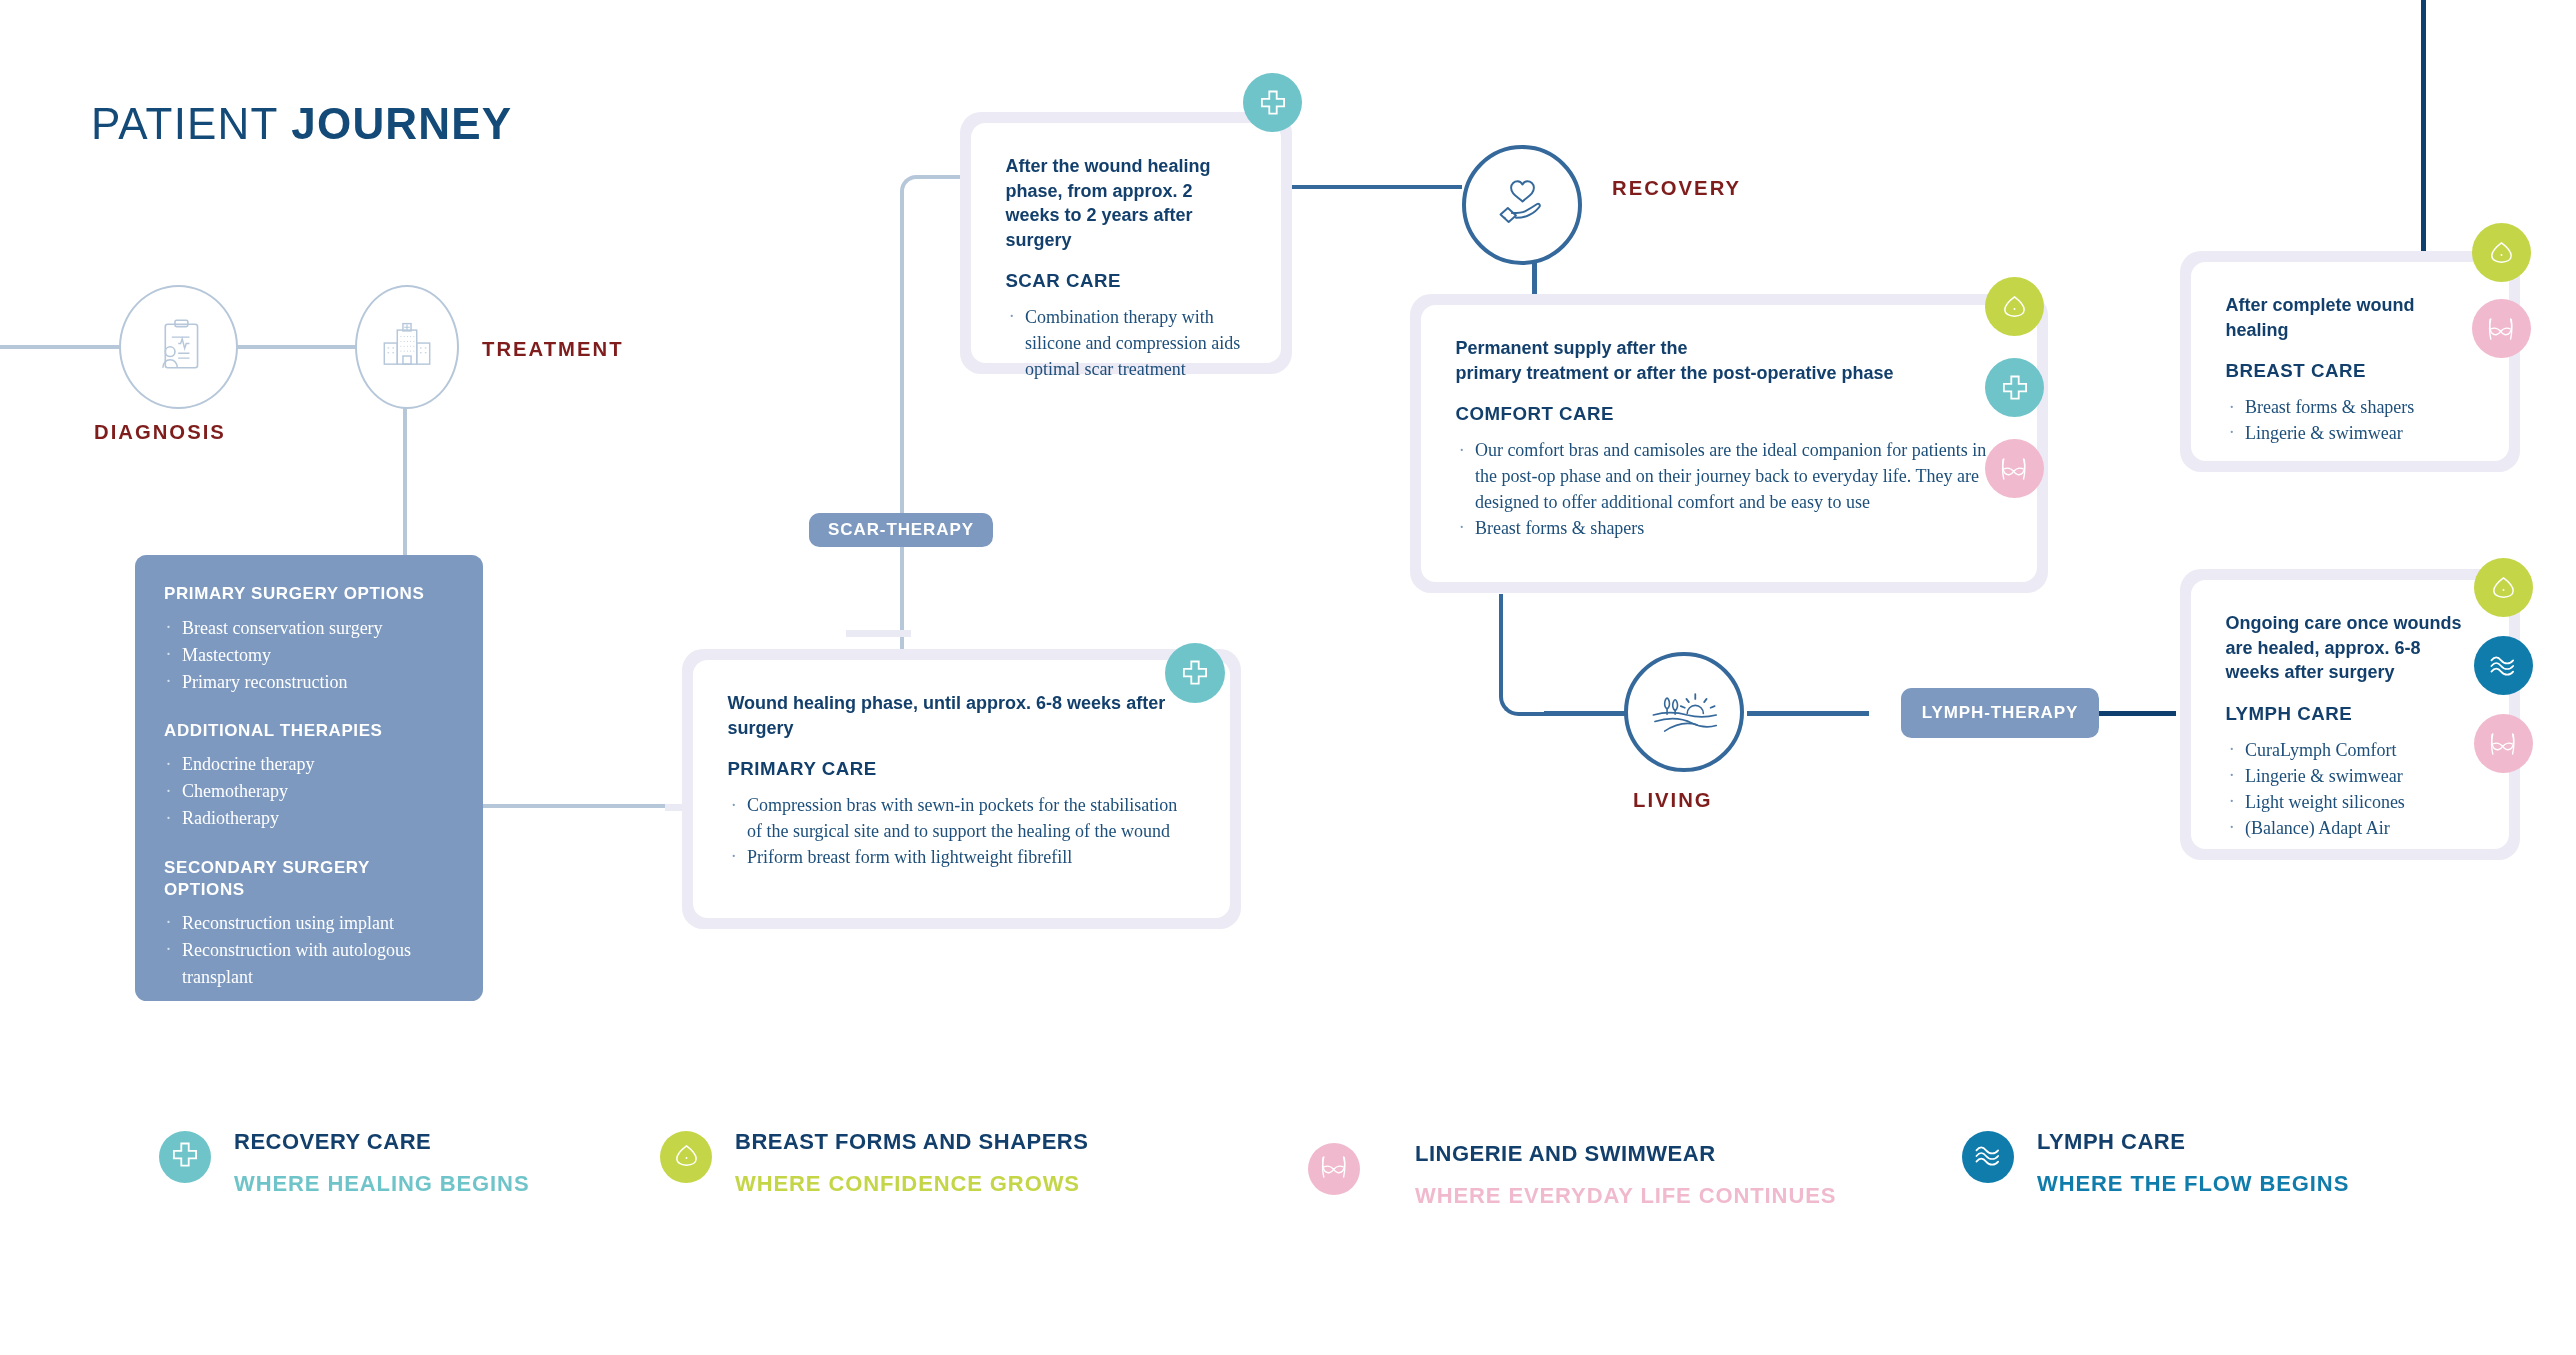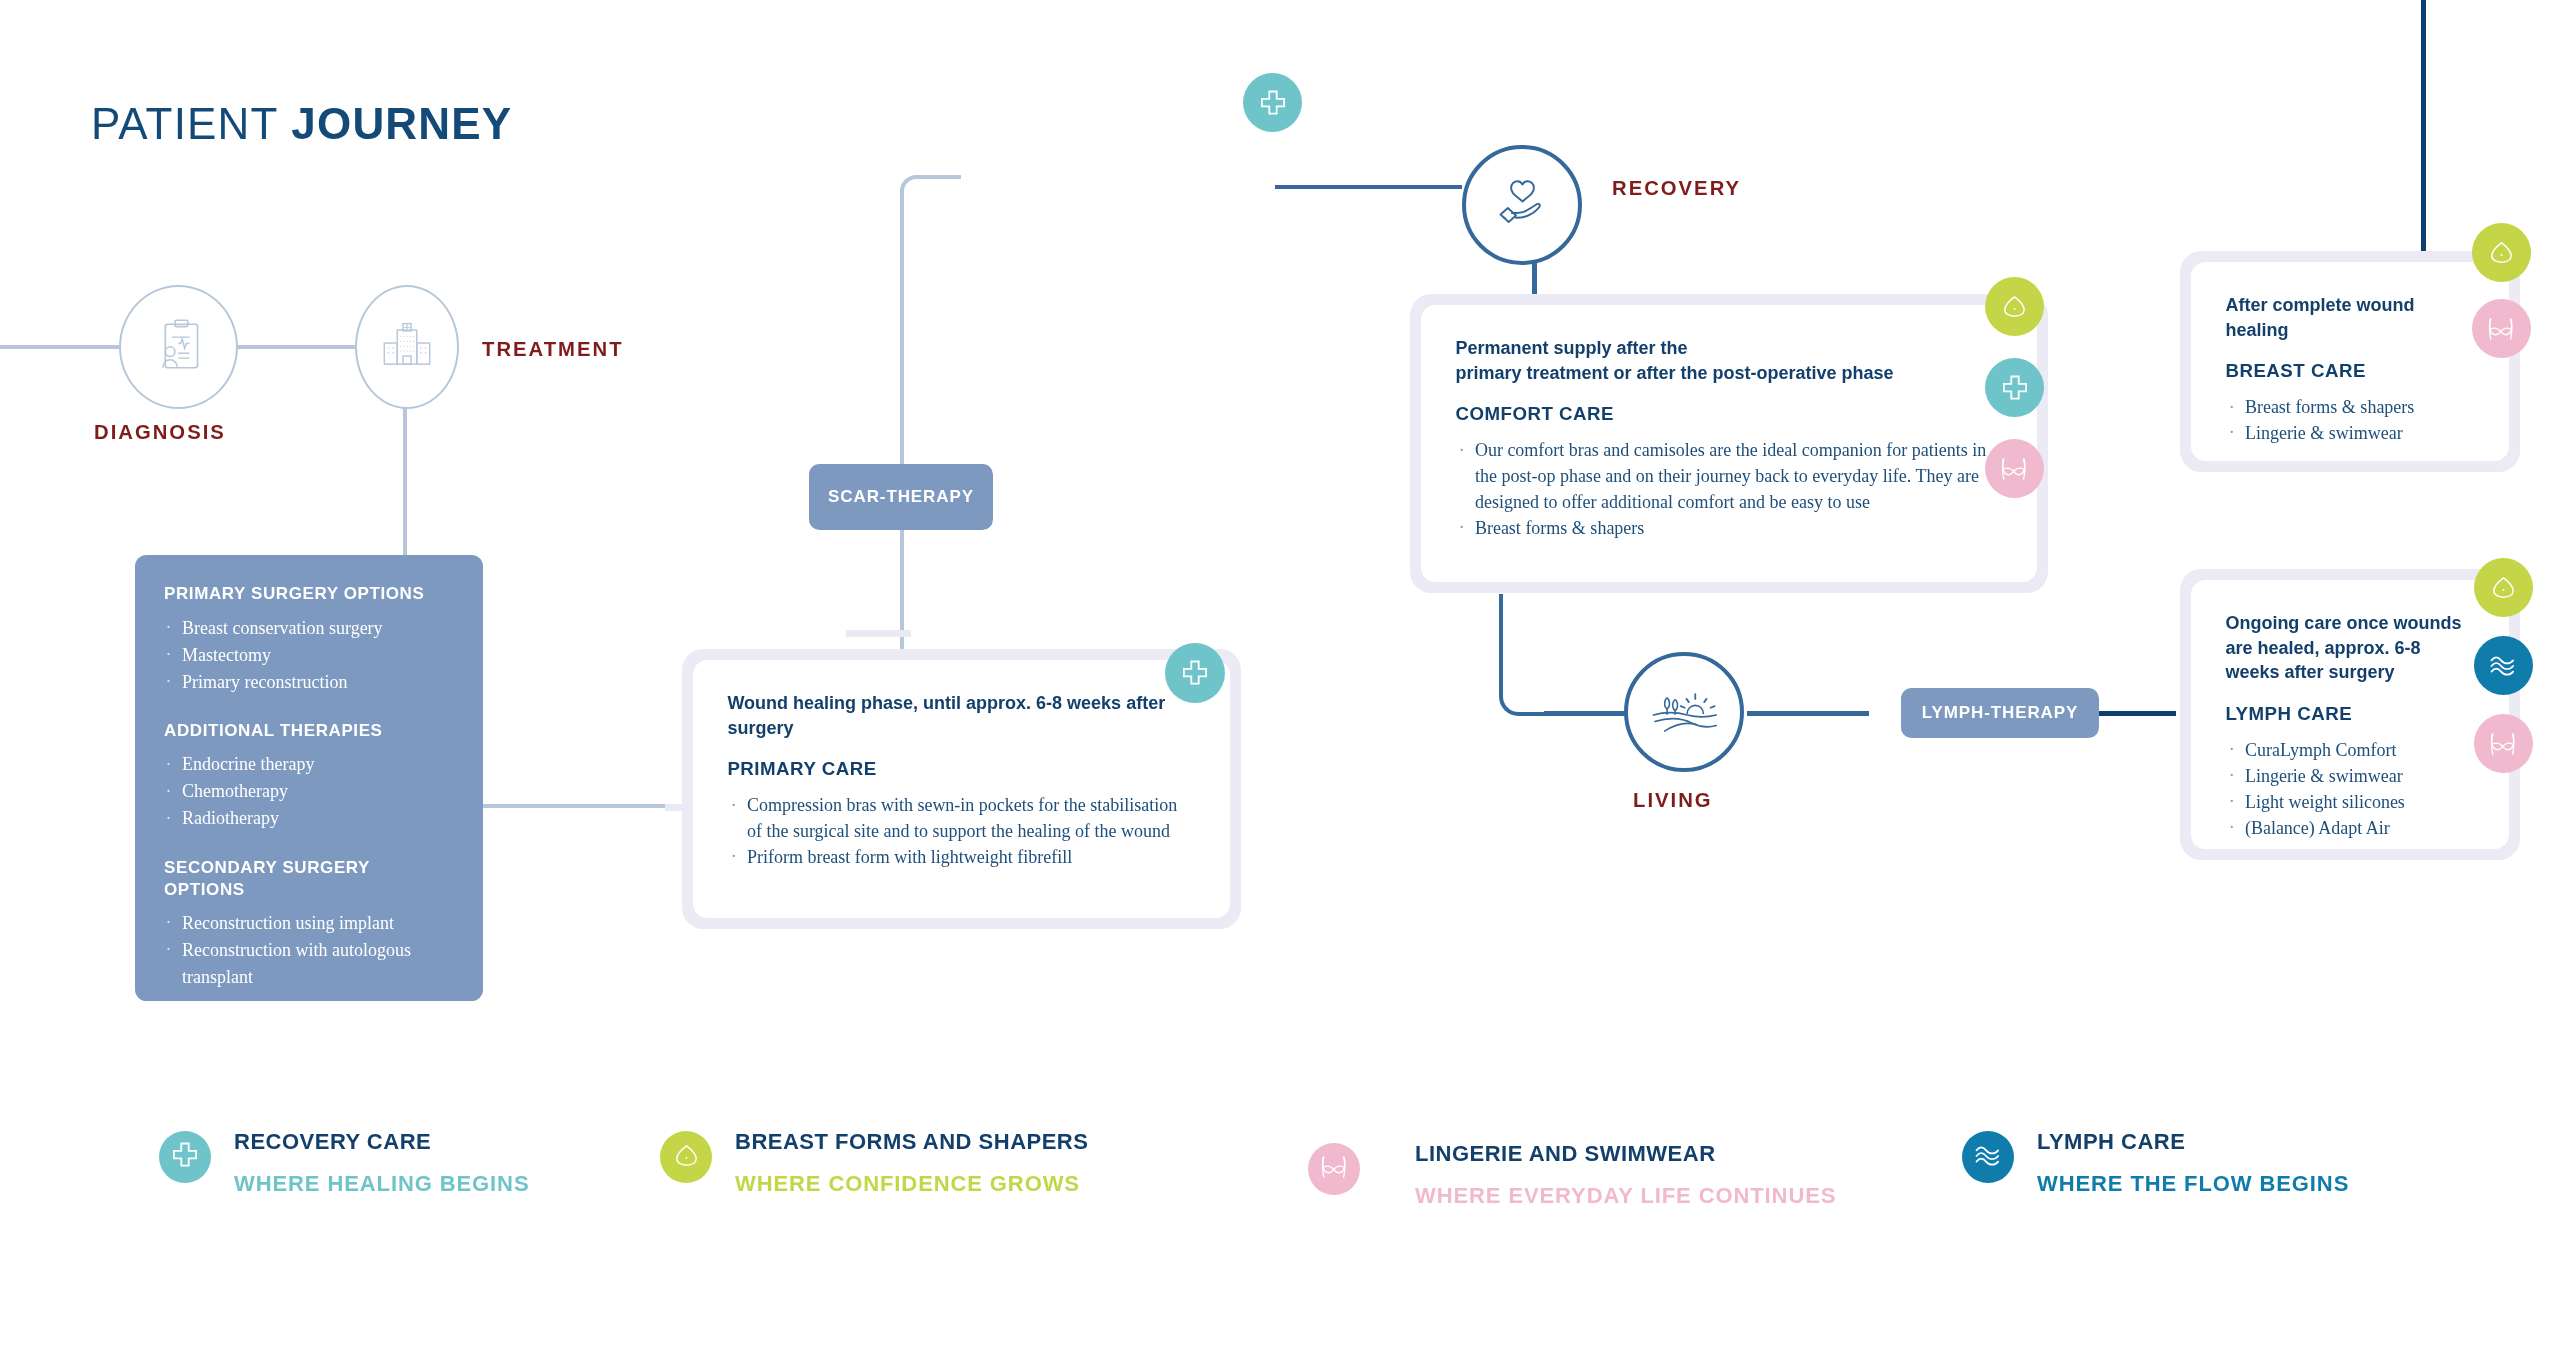--- a/index.html
+++ b/index.html
@@ -271,28 +271,37 @@
       <li>Chemotherapy</li>
       <li>Radiotherapy</li>
     </ul>
     <h4 class="spaced">SECONDARY SURGERY OPTIONS</h4>
     <ul>
       <li>Reconstruction using implant</li>
       <li>Reconstruction with autologous transplant</li>
     </ul>
   </div>
 
-  <div class="pill" style="left:809px; top:464px; width:184px; height:66px;">
+  <div class="pill" style="left:809px; top:513px; width:184px; height:34px;">
     <span>SCAR-THERAPY</span>
   </div>
 
   <div class="pill" style="left:1861px; top:688px; width:198px; height:50px;margin-left:40px;">
     <span>LYMPH-THERAPY</span>
   </div>
 
+  <div class="card-wrap" style="left:960px; top:112px; width:332px; height:262px;">
+    <div class="card">
+      <div class="when">After the wound healing phase, from approx. 2 weeks to 2 years after surgery</div>
+      <div class="cat">SCAR CARE</div>
+      <ul>
+        <li>Combination therapy with silicone and compression aids optimal scar treatment</li>
+      </ul>
+    </div>
+  </div>
   <div class="badge" style="left:1243px; top:73px; width:59px; height:59px; background:#6ec4c9;">
     <span>
       <svg width="28" height="28" viewBox="0 0 34 34" fill="none" stroke="#fff" stroke-width="2.2">
         <path d="M12.5 3h9v9h9v9h-9v9h-9v-9h-9v-9h9z"></path>
       </svg>
     </span>
   </div>
 
   <div class="card-wrap" style="left:682px; top:649px; width:559px; height:280px;">
     <div class="card">

